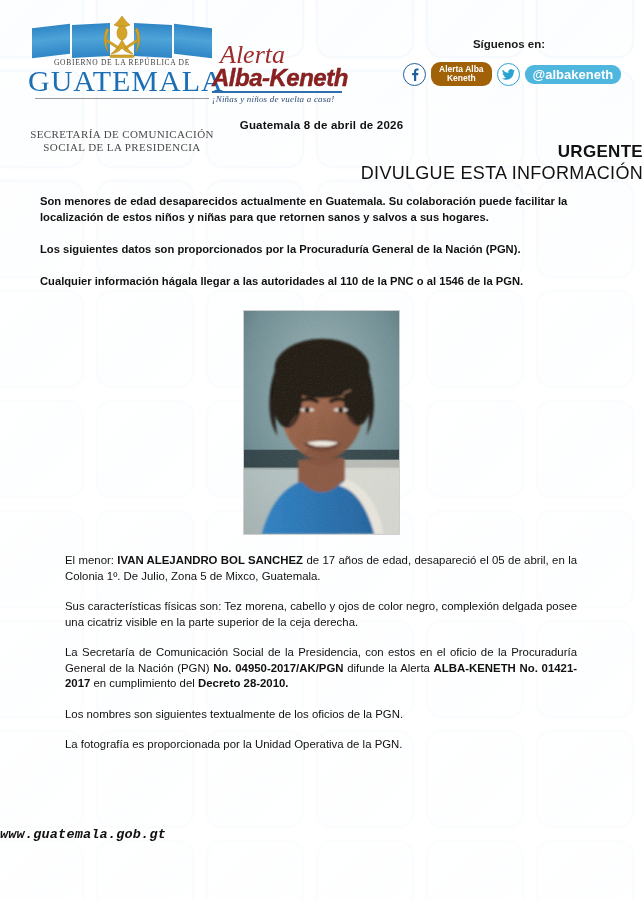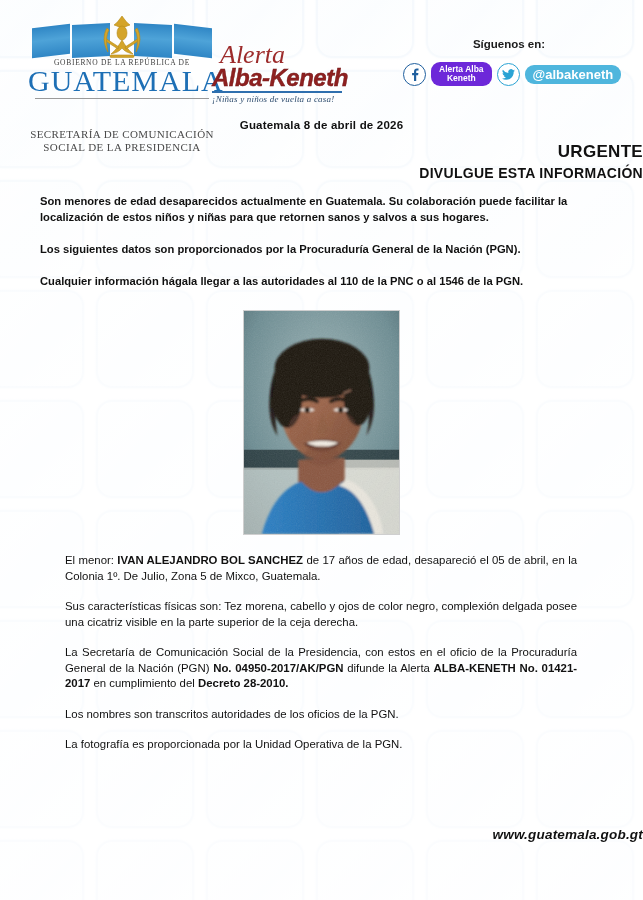--- a/index.html
+++ b/index.html
@@ -203,21 +203,21 @@
     border-radius: 9px;
     color: #ffffff;
     font-size: 8.5px;
     font-weight: bold;
     line-height: 9px;
     padding: 3px 8px;
     text-align: center;
     white-space: pre-line;
     flex: none;
   }
-  .pill.fb { background: #6d28d9; }
+  .pill.fb { background: #a16207; }
   .pill.tw { background: #4fb6dd; font-size: 13px; padding: 5px 8px; }
 
   
   #date-line {
     position: absolute;
     left: 0; top: 119px;
     width: 643px;
     text-align: center;
     font-size: 11.5px;
     font-weight: bold;
@@ -231,22 +231,22 @@
     text-align: right;
   }
   #urgent-1 {
     font-size: 17px;
     font-weight: bold;
     color: #111;
     line-height: 21px;
     letter-spacing: 0.3px;
   }
   #urgent-2 {
-    font-size: 14px;
-    font-weight: bold;
+    font-size: 18px;
+    font-weight: normal;
     color: #111;
     line-height: 22px;
     letter-spacing: 0.3px;
   }
 
   #intro {
     position: absolute;
     left: 40px;
     top: 193px;
     width: 565px;
@@ -289,26 +289,27 @@
   }
   #details p.justified { text-align: justify; }
   #details .gap { height: 15px; }
   #details b { font-weight: bold; }
 
   #footer-url {
     position: absolute;
     left: 0;
     top: 827px;
     width: 643px;
-    text-align: right;
+    text-align: left;
     font-size: 13.5px;
     font-weight: bold;
     font-style: italic;
     color: #111;
     letter-spacing: 0.2px;
+    font-family: Liberation Mono, monospace;
   }
 </style>
 </head>
 <body>
 
 <div id="bg-grid">
     <div class="cell" style="left: -14px; top: -40px; width: 94px; height: 94px;"></div>
     <div class="cell" style="left: 96px; top: -40px; width: 94px; height: 94px;"></div>
     <div class="cell" style="left: 206px; top: -40px; width: 94px; height: 94px;"></div>
     <div class="cell" style="left: 316px; top: -40px; width: 94px; height: 94px;"></div>
@@ -524,21 +525,21 @@
     <div class="gap"></div>
 
     <p class="justified">Sus características físicas son: Tez morena, cabello y ojos de color negro, complexión delgada posee una cicatriz visible en la parte superior de la ceja derecha.</p>
     <div class="gap"></div>
 
     <p class="justified">
       <span>La Secretaría de Comunicación Social de la Presidencia, con estos en el oficio de la Procuraduría General de la Nación (PGN) </span><b>No. 04950-2017/AK/PGN</b><span> difunde la Alerta </span><b>ALBA-KENETH No. 01421-2017</b><span> en cumplimiento del </span><b>Decreto 28-2010.</b>
     </p>
     <div class="gap"></div>
 
-    <p>Los nombres son transcritos autoridades de los oficios de la PGN.</p>
+    <p>Los nombres son siguientes textualmente de los oficios de la PGN.</p>
     <div class="gap"></div>
 
     <p>La fotografía es proporcionada por la Unidad Operativa de la PGN.</p>
   </div>
 
   <div id="footer-url">www.guatemala.gob.gt</div>
 
 </div>
 
 </body></html>

